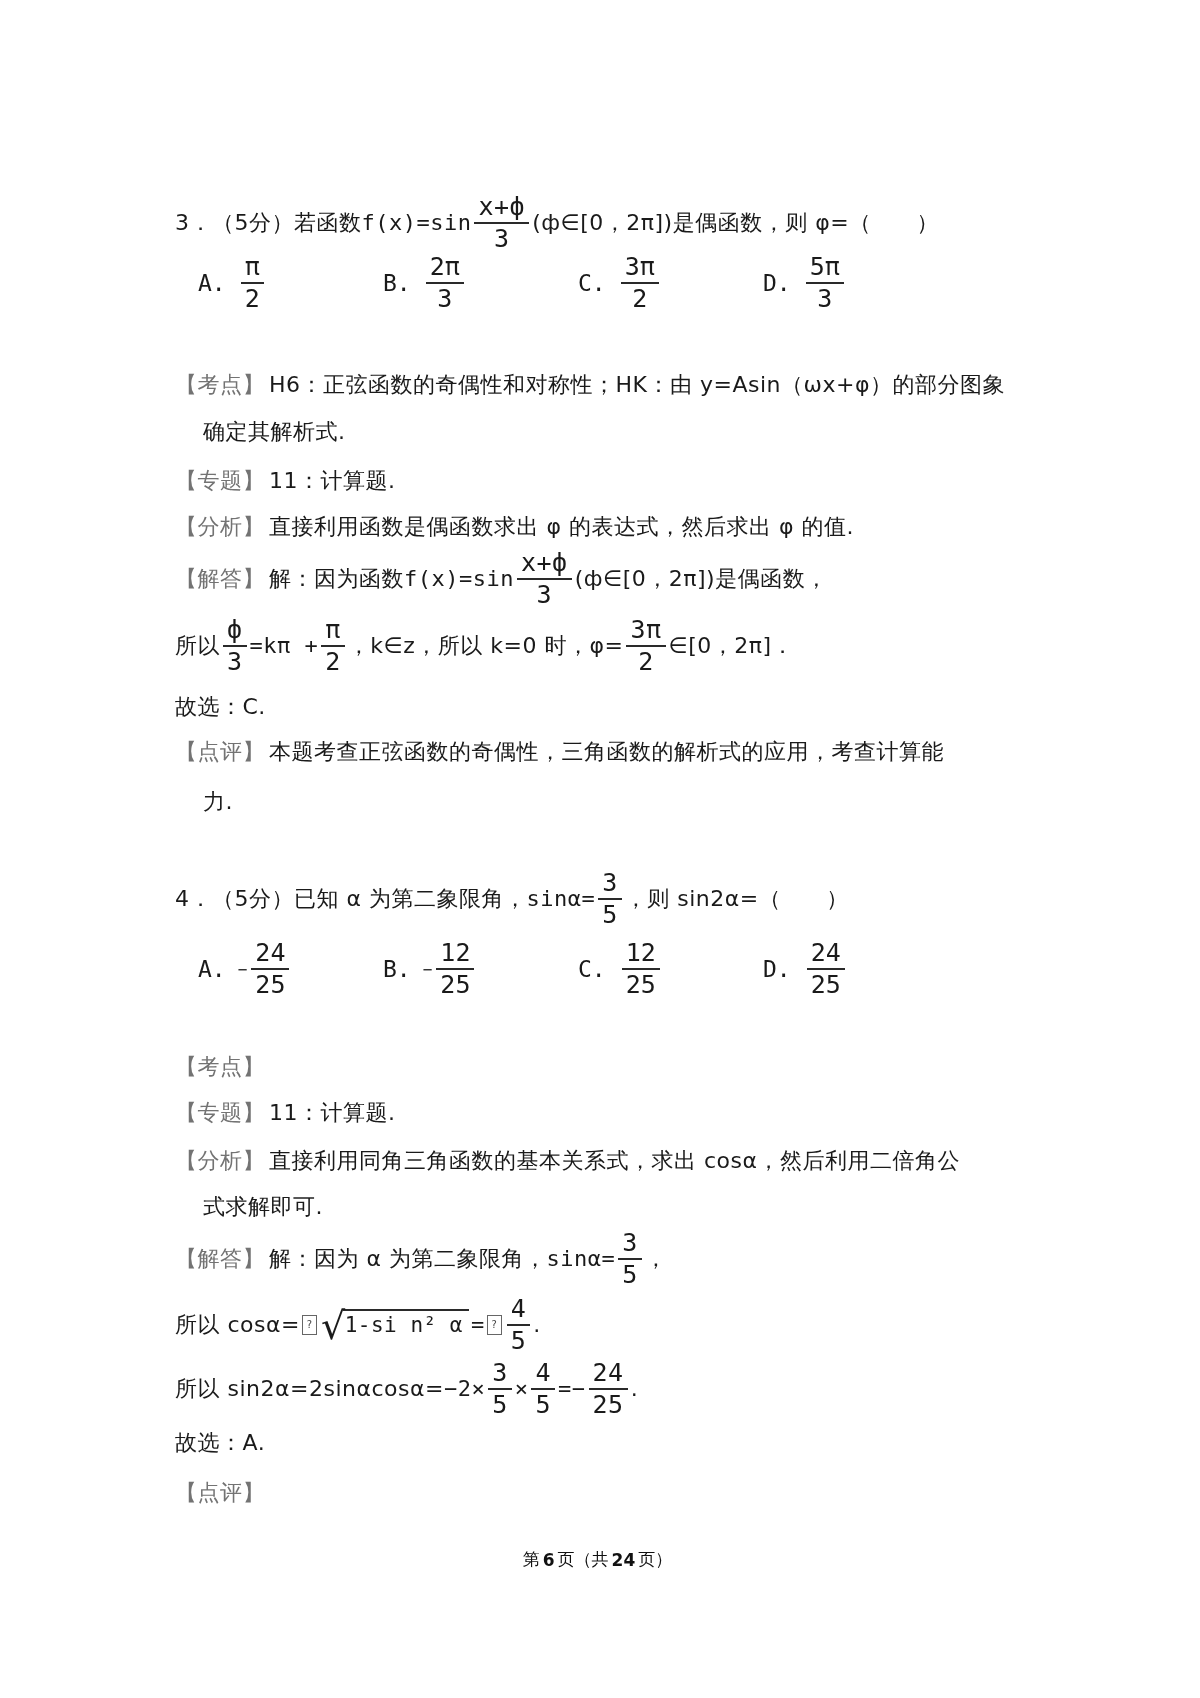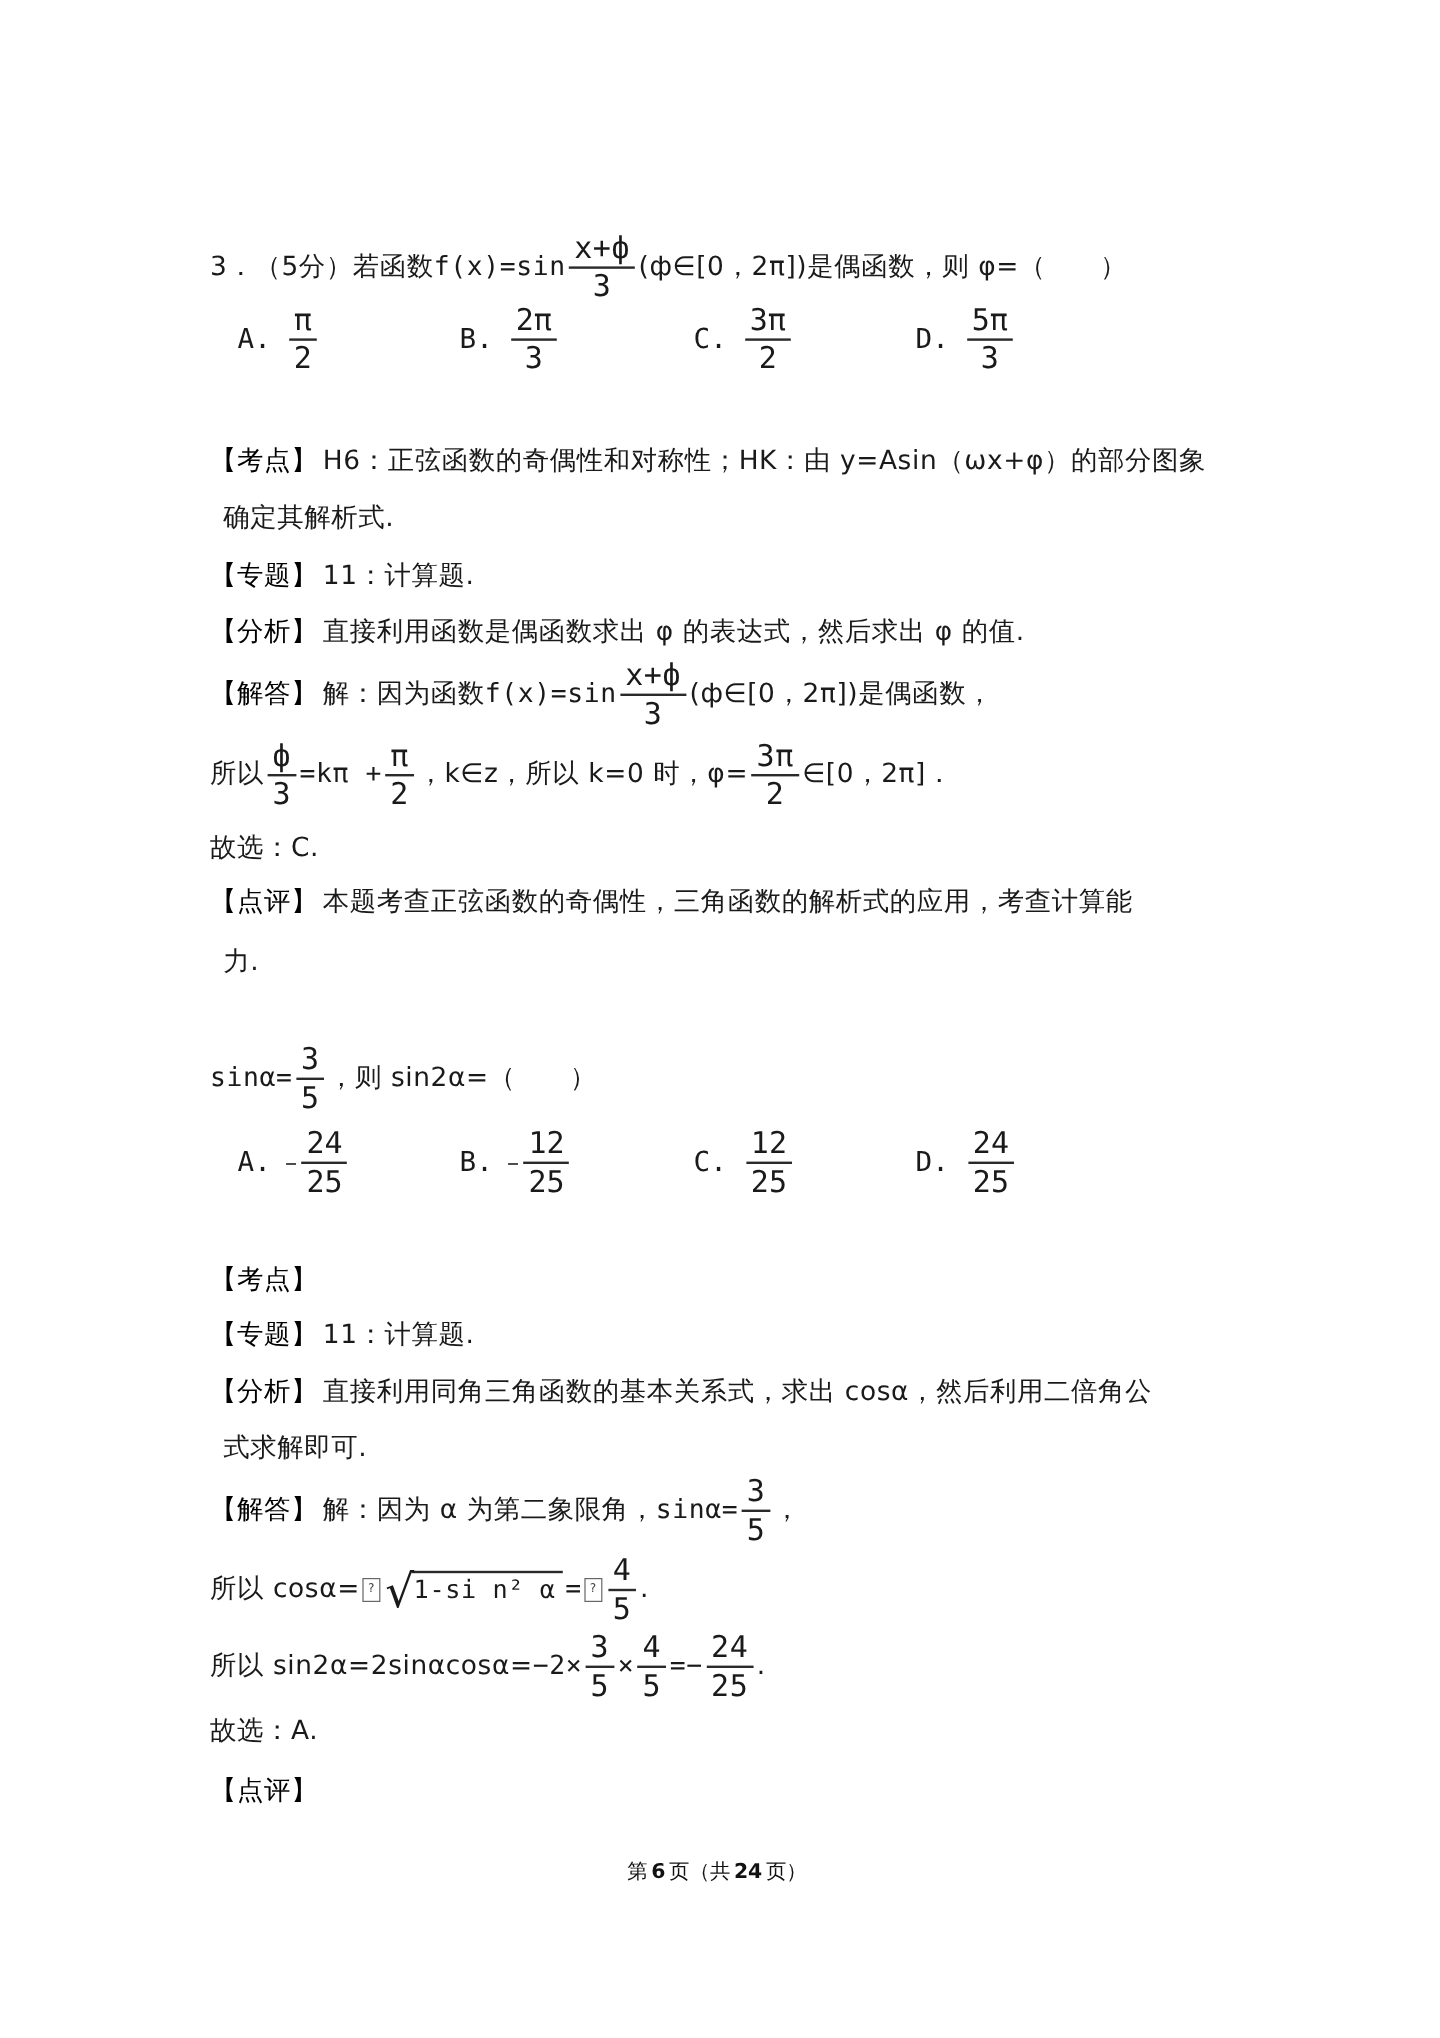--- a/index.html
+++ b/index.html
@@ -4,22 +4,22 @@
 <style>
   html,body { margin:0; padding:0; background:#ffffff; }
   .page {
     position:relative; width:1195px; height:1698px; background:#ffffff;
     font-family:"DejaVu Sans", sans-serif; color:#1a1a1a; overflow:hidden;
   }
   .line {
     position:absolute; left:175px; display:flex; align-items:center;
     white-space:nowrap; font-size:22px; line-height:30px; letter-spacing:0.5px;
   }
-  .indent { left:186px; }
-  .lbl { color:#000000; margin-right:4px; }
+  .indent { left:203px; }
+  .lbl { color:#737373; margin-right:4px; }
   .mono { font-family:"DejaVu Sans Mono", monospace; }
   .frac {
     display:inline-flex; flex-direction:column; align-items:center;
     font-family:"DejaVu Sans Mono", monospace; line-height:1.12;
     margin:0 3px; text-align:center; font-size:25px;
   }
   .frac .num { border-bottom:2px solid #2a2a2a; padding:0 4px 1px 4px; }
   .frac .den { padding-top:1px; }
   .optrow { position:absolute; left:175px; right:0; height:62px; }
   .opt { position:absolute; top:0; height:62px; display:flex; align-items:center; }
@@ -145,20 +145,21 @@
 
   <div class="line" style="top:737px;">
     <span class="lbl">【点评】</span>
     <span>本题考查正弦函数的奇偶性，三角函数的解析式的应用，考查计算能</span>
   </div>
   <div class="line indent" style="top:787px;">
     <span>力.</span>
   </div>
 
   <div class="line h60" style="top:868px;">
+    <span>4．（5分）已知 α 为第二象限角，</span>
     <span class="mono">sinα=</span>
     <span class="frac">
       <span class="num">3</span>
       <span class="den">5</span>
     </span>
     <span>，则 sin2α=（　　）</span>
   </div>
 
   <div class="optrow" style="top:938px;">
     <div class="opt" style="left:23px;">

